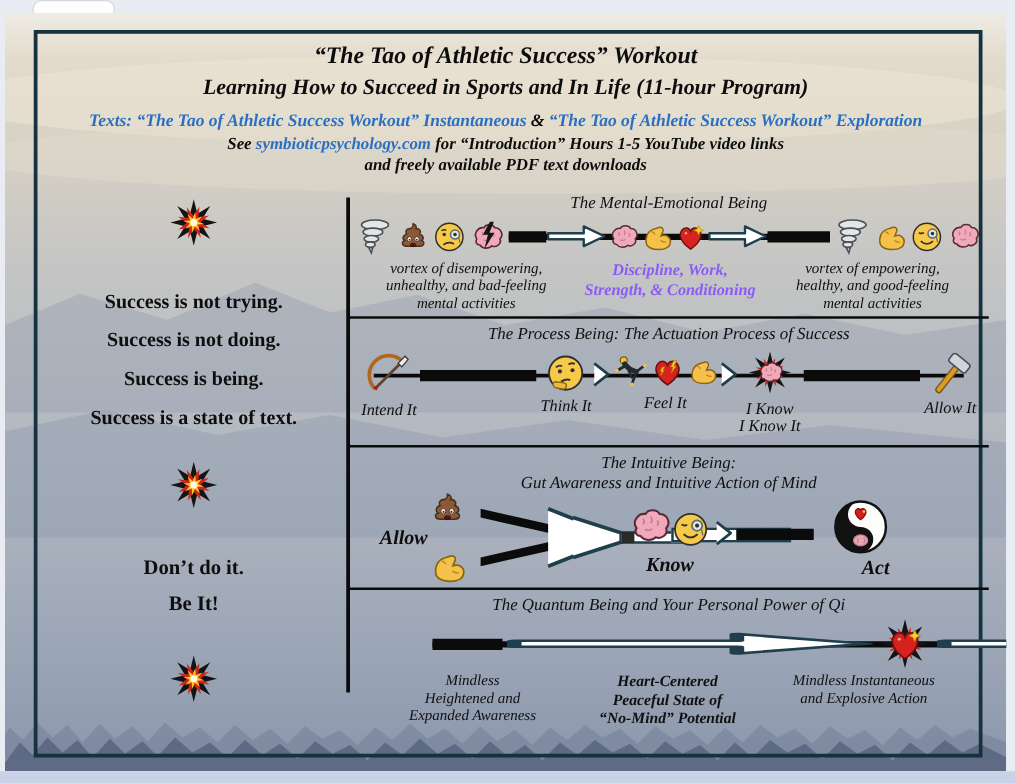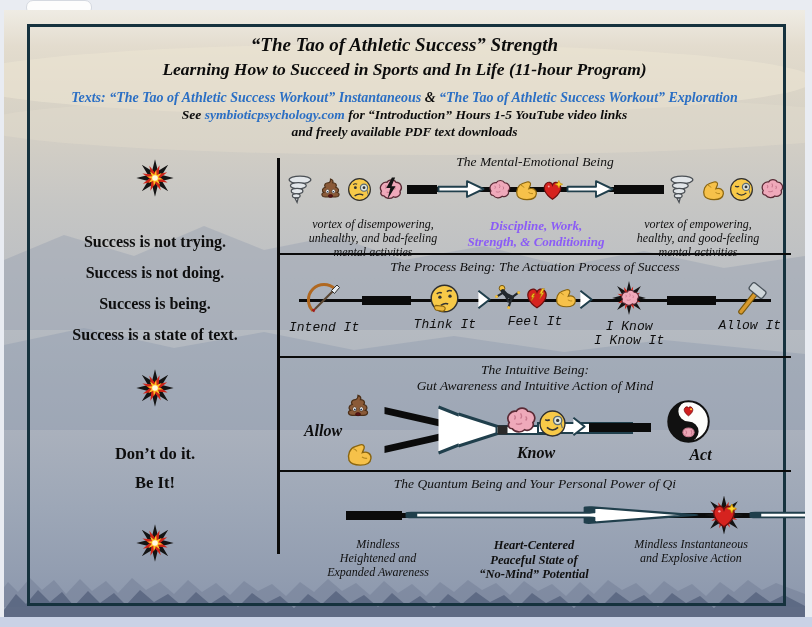--- a/index.html
+++ b/index.html
@@ -40,25 +40,25 @@
            color:#101010;padding-top:4px;line-height:1.2;}
 
   .ico{display:block;}
   .flowrow{display:flex;align-items:center;margin-top:2px;}
   .grp{display:flex;align-items:center;gap:2px;}
   .composite{flex:1;display:flex;align-items:center;position:relative;margin:0 3px;height:34px;}
   .composite::before{content:'';position:absolute;left:0;right:0;top:50%;height:5px;
                      margin-top:-2.5px;background:#0b0b0b;}
   .bar{height:9px;background:#0b0b0b;position:relative;z-index:1;}
   .z{position:relative;z-index:1;}
-  .caps{display:flex;margin-top:12px;}
+  .caps{display:flex;margin-top:2px;}
   .cap{font-size:12px;font-style:italic;text-align:center;line-height:1.16;color:#101010;}
   .cap-c{font-weight:bold;font-size:13px;color:#8b5cf6;line-height:1.25;}
 
-  .prow{position:relative;display:flex;align-items:flex-start;margin-top:7px;padding:0 4px;font-family:Liberation Mono, monospace;}
+  .prow{position:relative;display:flex;align-items:flex-start;margin-top:7px;padding:0 4px;}
   .prow::before{content:'';position:absolute;left:14px;right:14px;top:17px;height:3px;background:#0b0b0b;}
   .pcol{display:flex;flex-direction:column;align-items:center;position:relative;z-index:1;}
   .plabel{font-size:13px;font-style:italic;margin-top:3px;text-align:center;line-height:1.1;color:#0e0e0e;}
   .pbar{flex:1;margin:14px 3px 0 3px;position:relative;z-index:1;}
   .pchev{margin-top:6px;position:relative;z-index:1;}
   .pclu{display:flex;align-items:center;}
 
   .r3{position:relative;height:72px;margin-top:2px;}
   .r3 .abs{position:absolute;}
   .lbl-big{font-size:16px;font-weight:bold;font-style:italic;color:#0d0d0d;text-align:center;}
@@ -239,21 +239,21 @@
       <path d="M0 335 L80 318 L170 338 L260 322 L350 340 L450 326 L560 342 L660 330 L801 344 L801 420 L0 420 Z" fill="#8d98ac" opacity="0.4"></path>
       <g>
         <path transform="translate(-8,-12)" opacity="0.45" fill="#6e7992" d="M0 600 L12 584 L22 594 L34 580 L46 592 L58 582 L70 596 L84 581 L96 593 L110 583 L122 595 L136 580 L150 592 L164 584 L178 596 L192 582 L206 594 L220 585 L234 597 L248 583 L262 593 L276 586 L290 598 L304 584 L318 594 L332 581 L346 593 L360 585 L374 597 L388 583 L402 595 L416 586 L430 598 L444 584 L458 594 L472 582 L486 592 L500 585 L514 597 L528 583 L542 593 L556 586 L570 598 L584 584 L598 596 L612 582 L626 592 L640 585 L654 597 L668 583 L682 593 L696 586 L710 598 L724 584 L738 594 L752 582 L766 592 L780 585 L809 596 L809 609 L0 609 Z"></path>
         <path opacity="0.88" fill="#59657f" d="M0 600 L12 584 L22 594 L34 580 L46 592 L58 582 L70 596 L84 581 L96 593 L110 583 L122 595 L136 580 L150 592 L164 584 L178 596 L192 582 L206 594 L220 585 L234 597 L248 583 L262 593 L276 586 L290 598 L304 584 L318 594 L332 581 L346 593 L360 585 L374 597 L388 583 L402 595 L416 586 L430 598 L444 584 L458 594 L472 582 L486 592 L500 585 L514 597 L528 583 L542 593 L556 586 L570 598 L584 584 L598 596 L612 582 L626 592 L640 585 L654 597 L668 583 L682 593 L696 586 L710 598 L724 584 L738 594 L752 582 L766 592 L780 585 L801 596 L801 609 L0 609 Z"></path>
       </g>
     </svg>
 
     <div class="frame"></div>
 
     <div class="title-block">
-      <div class="t1">“The Tao of Athletic Success” Strength</div>
+      <div class="t1">“The Tao of Athletic Success” Workout</div>
       <div class="t2">Learning How to Succeed in Sports and In Life (11-hour Program)</div>
       <div class="texts-line"><span class="blue">Texts: </span><span class="blue">“The Tao of Athletic Success Workout” Instantaneous</span><span class="amp"> &amp; </span><span class="blue">“The Tao of Athletic Success Workout” Exploration</span></div>
       <div class="see-line"><span>See </span><a href="#" class="doclink">symbioticpsychology.com</a><span> for “Introduction” Hours 1-5 YouTube video links</span></div>
       <div class="see-line">and freely available PDF text downloads</div>
     </div>
 
     <div class="left-col">
       <svg class="expl expl1">
           <use href="#i-explosion" width="42" height="42"></use>
         </svg>

